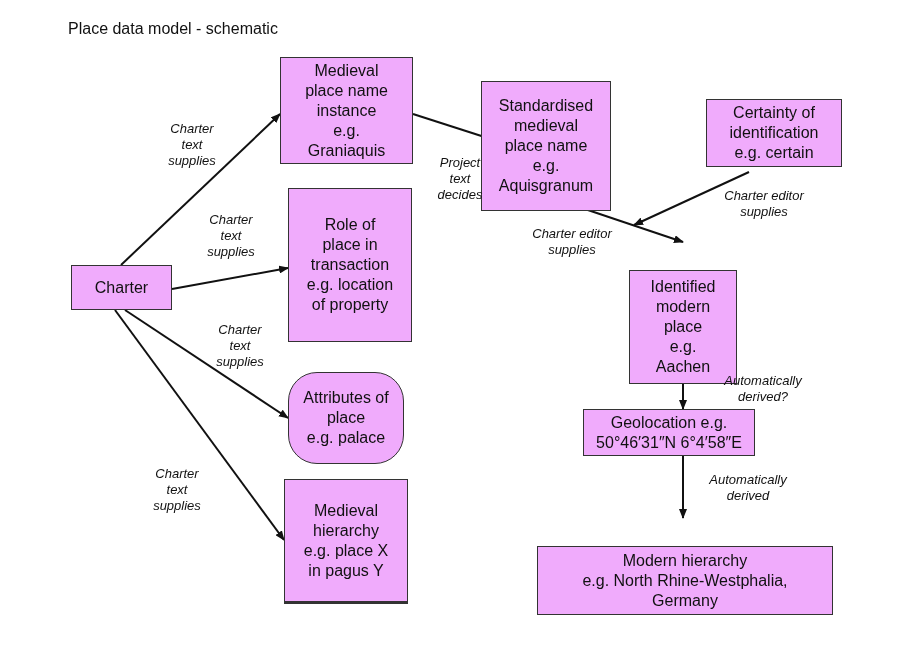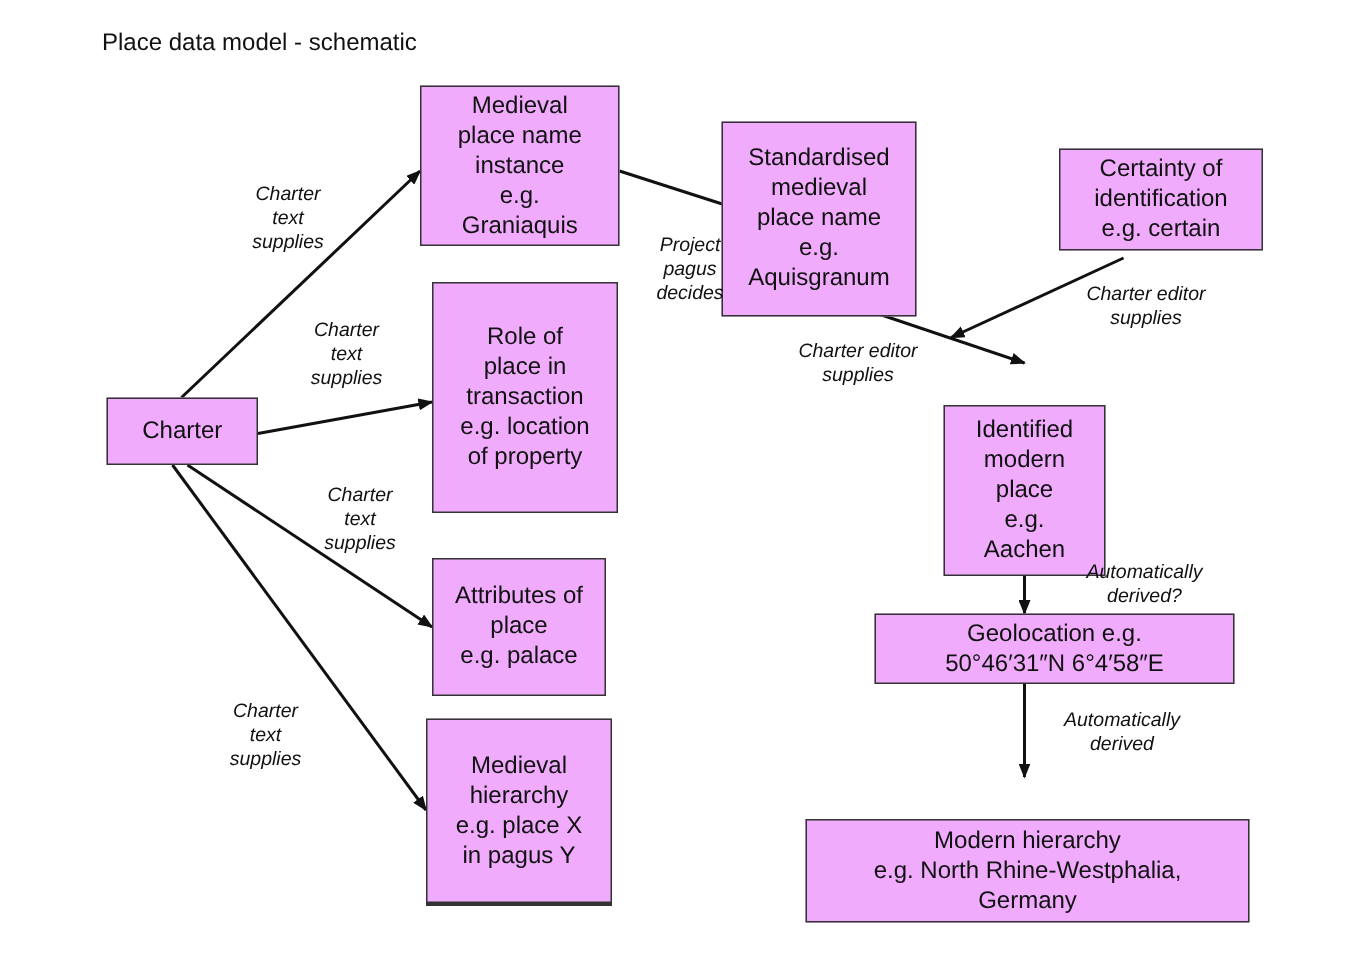--- a/index.html
+++ b/index.html
@@ -46,21 +46,21 @@
 e.g.
 Graniaquis</span>
 </div>
 <div class="box" style="left:288px;top:188px;width:124px;height:154px;">
   <span class="txt">Role of
 place in
 transaction
 e.g. location
 of property</span>
 </div>
-<div class="box" style="left:288px;top:372px;width:116px;height:92px;">
+<div class="box" style="left:288px;top:372px;width:116px;height:92px;border-radius:29px;">
   <span class="txt">Attributes of
 place
 e.g. palace</span>
 </div>
 <div class="box" style="left:284px;top:479px;width:124px;height:125px;border-bottom-width:3px;">
   <span class="txt">Medieval
 hierarchy
 e.g. place X
 in pagus Y</span>
 </div>
@@ -76,21 +76,21 @@
 identification
 e.g. certain</span>
 </div>
 <div class="box" style="left:629px;top:242px;width:108px;height:114px;margin-top:28px;">
   <span class="txt">Identified
 modern
 place
 e.g.
 Aachen</span>
 </div>
-<div class="box" style="left:583px;top:409px;width:240px;height:47px;">
+<div class="box" style="left:583px;top:409px;width:172px;height:47px;">
   <span class="txt">Geolocation e.g.
 50°46′31″N 6°4′58″E</span>
 </div>
 <div class="box" style="left:537px;top:546px;width:296px;height:69px;">
   <span class="txt">Modern hierarchy
 e.g. North Rhine-Westphalia,
 Germany</span>
 </div>
 
 <div class="lbl" style="left:157px;top:121px;width:70px;">Charter
@@ -99,21 +99,21 @@
 <div class="lbl" style="left:196px;top:212px;width:70px;">Charter
 text
 supplies</div>
 <div class="lbl" style="left:205px;top:322px;width:70px;">Charter
 text
 supplies</div>
 <div class="lbl" style="left:142px;top:466px;width:70px;">Charter
 text
 supplies</div>
 <div class="lbl" style="left:428px;top:155px;width:64px;">Project
-pagus
+text
 decides</div>
 <div class="lbl" style="left:522px;top:226px;width:100px;">Charter editor
 supplies</div>
 <div class="lbl" style="left:714px;top:188px;width:100px;">Charter editor
 supplies</div>
 <div class="lbl" style="left:708px;top:373px;width:110px;">Automatically
 derived?</div>
 <div class="lbl" style="left:693px;top:472px;width:110px;">Automatically
 derived</div>
 

